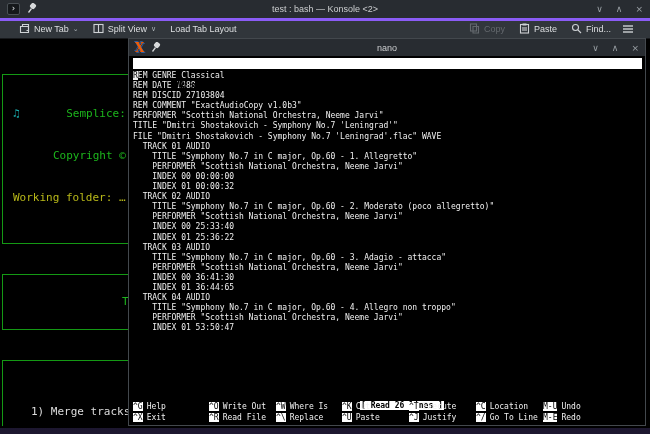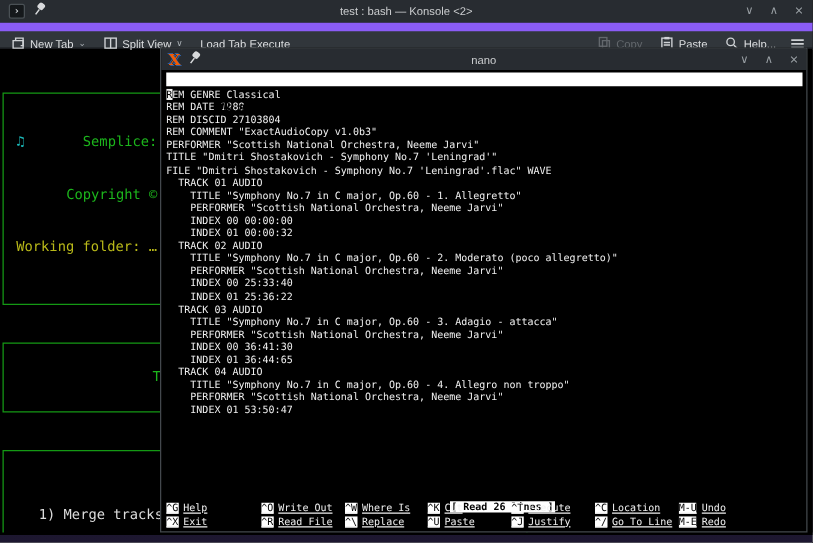--- a/index.html
+++ b/index.html
@@ -22,22 +22,22 @@
   }
   .pin-icon { margin-left:7px; flex:none; }
   .title-text {
     position:absolute; left:0; right:0; text-align:center;
     font-size:9px; color:#ccced0; pointer-events:none;
   }
   .win-controls { margin-left:auto; display:flex; gap:13px; z-index:2; }
   .win-btn { color:#9aa0a5; font-size:9px; line-height:18px; font-family:"DejaVu Sans", sans-serif; cursor:default; }
 
   .toolbar {
-    height:21px; background:#31363b; border-top:7px solid #8b5cf6; border-bottom:1px solid #17191c;
-    display:flex; align-items:flex-start; padding:0 2px; font-size:9px; color:#dddfe1;
+    height:21px; background:#31363b; border-top:3px solid #8b5cf6; border-bottom:1px solid #17191c;
+    display:flex; align-items:flex-end; padding:0 12px; font-size:9px; color:#dddfe1;
   }
   .tbtn { display:flex; align-items:center; gap:4px; padding:0 7px; height:19px; border-radius:2px; }
   .tbtn svg { display:block; }
   .tbtn .caret { font-size:7px; color:#aab0b5; font-family:"DejaVu Sans", sans-serif; }
   .tbtn.disabled { color:#63686d; }
   .tb-spacer { flex:1; }
   .hamburger { padding:0 4px; }
 
   
   .terminal {
@@ -77,21 +77,21 @@
   }
   .nano-header { background:#ffffff; color:#000; height:11px; line-height:11px; position:relative; flex:none; margin-bottom:2px; }
   .nh-left { margin-left:10px; font-weight:bold;font-style:italic; }
   .nh-center { position:absolute; left:0; right:0; text-align:center; font-weight:bold; }
   .nano-editor { flex:1; overflow:hidden; }
   .nline { height:10.1px; }
   .cursor { background:#f0f0f0; color:#000; }
   .nano-status { flex:none; height:11px; text-align:center; }
   .nano-status span { background:#ffffff; color:#000; padding:0 1px; font-weight:bold; }
   .nano-shortcuts { flex:none; display:grid; grid-template-columns:76px 67px 66px 67px 67px 67px auto; }
-  .scell { height:10.5px; overflow:hidden;text-decoration:underline; }
+  .scell { height:10.5px; overflow:hidden; }
   .skey { background:#ffffff; color:#000; }
   .slabel { margin-left:4px; }
 
   .icon-stroke { stroke:#cfd2d5; fill:none; stroke-width:1.1; }
   .icon-stroke.dim { stroke:#63686d; }
 </style>
 </head>
 <body>
 
 <div class="konsole-window">
@@ -125,21 +125,21 @@
     </div>
     <div class="tbtn">
       <svg width="11" height="11" viewBox="0 0 11 11">
           <rect class="icon-stroke" x="1" y="1.5" width="9" height="8"></rect>
           <line class="icon-stroke" x1="5.5" y1="1.5" x2="5.5" y2="9.5"></line>
         </svg>
       <span>Split View</span>
       <span class="caret">∨</span>
     </div>
     <div class="tbtn">
-      <span>Load Tab Execute</span>
+      <span>Load Tab Layout</span>
     </div>
     <div class="tb-spacer"></div>
     <div class="tbtn disabled">
       <svg width="11" height="11" viewBox="0 0 11 11">
           <rect class="icon-stroke dim" x="1.5" y="1" width="6" height="7"></rect>
           <path class="icon-stroke dim" d="M4 3.5 h5.5 v6.5 h-5.5 z"></path>
         </svg>
       <span>Copy</span>
     </div>
     <div class="tbtn">
@@ -149,21 +149,21 @@
           <line class="icon-stroke" x1="3" y1="5" x2="8" y2="5"></line>
           <line class="icon-stroke" x1="3" y1="7" x2="8" y2="7"></line>
         </svg>
       <span>Paste</span>
     </div>
     <div class="tbtn">
       <svg width="11" height="11" viewBox="0 0 11 11">
           <circle class="icon-stroke" cx="4.5" cy="4.5" r="3"></circle>
           <line class="icon-stroke" x1="7" y1="7" x2="10" y2="10"></line>
         </svg>
-      <span>Help...</span>
+      <span>Find...</span>
     </div>
     <div class="tbtn hamburger">
       <svg width="12" height="10" viewBox="0 0 12 10">
           <g stroke="#cfd2d5" stroke-width="1.4">
             <line x1="1" y1="2" x2="11" y2="2"></line>
             <line x1="1" y1="5" x2="11" y2="5"></line>
             <line x1="1" y1="8" x2="11" y2="8"></line>
           </g>
         </svg>
     </div>

